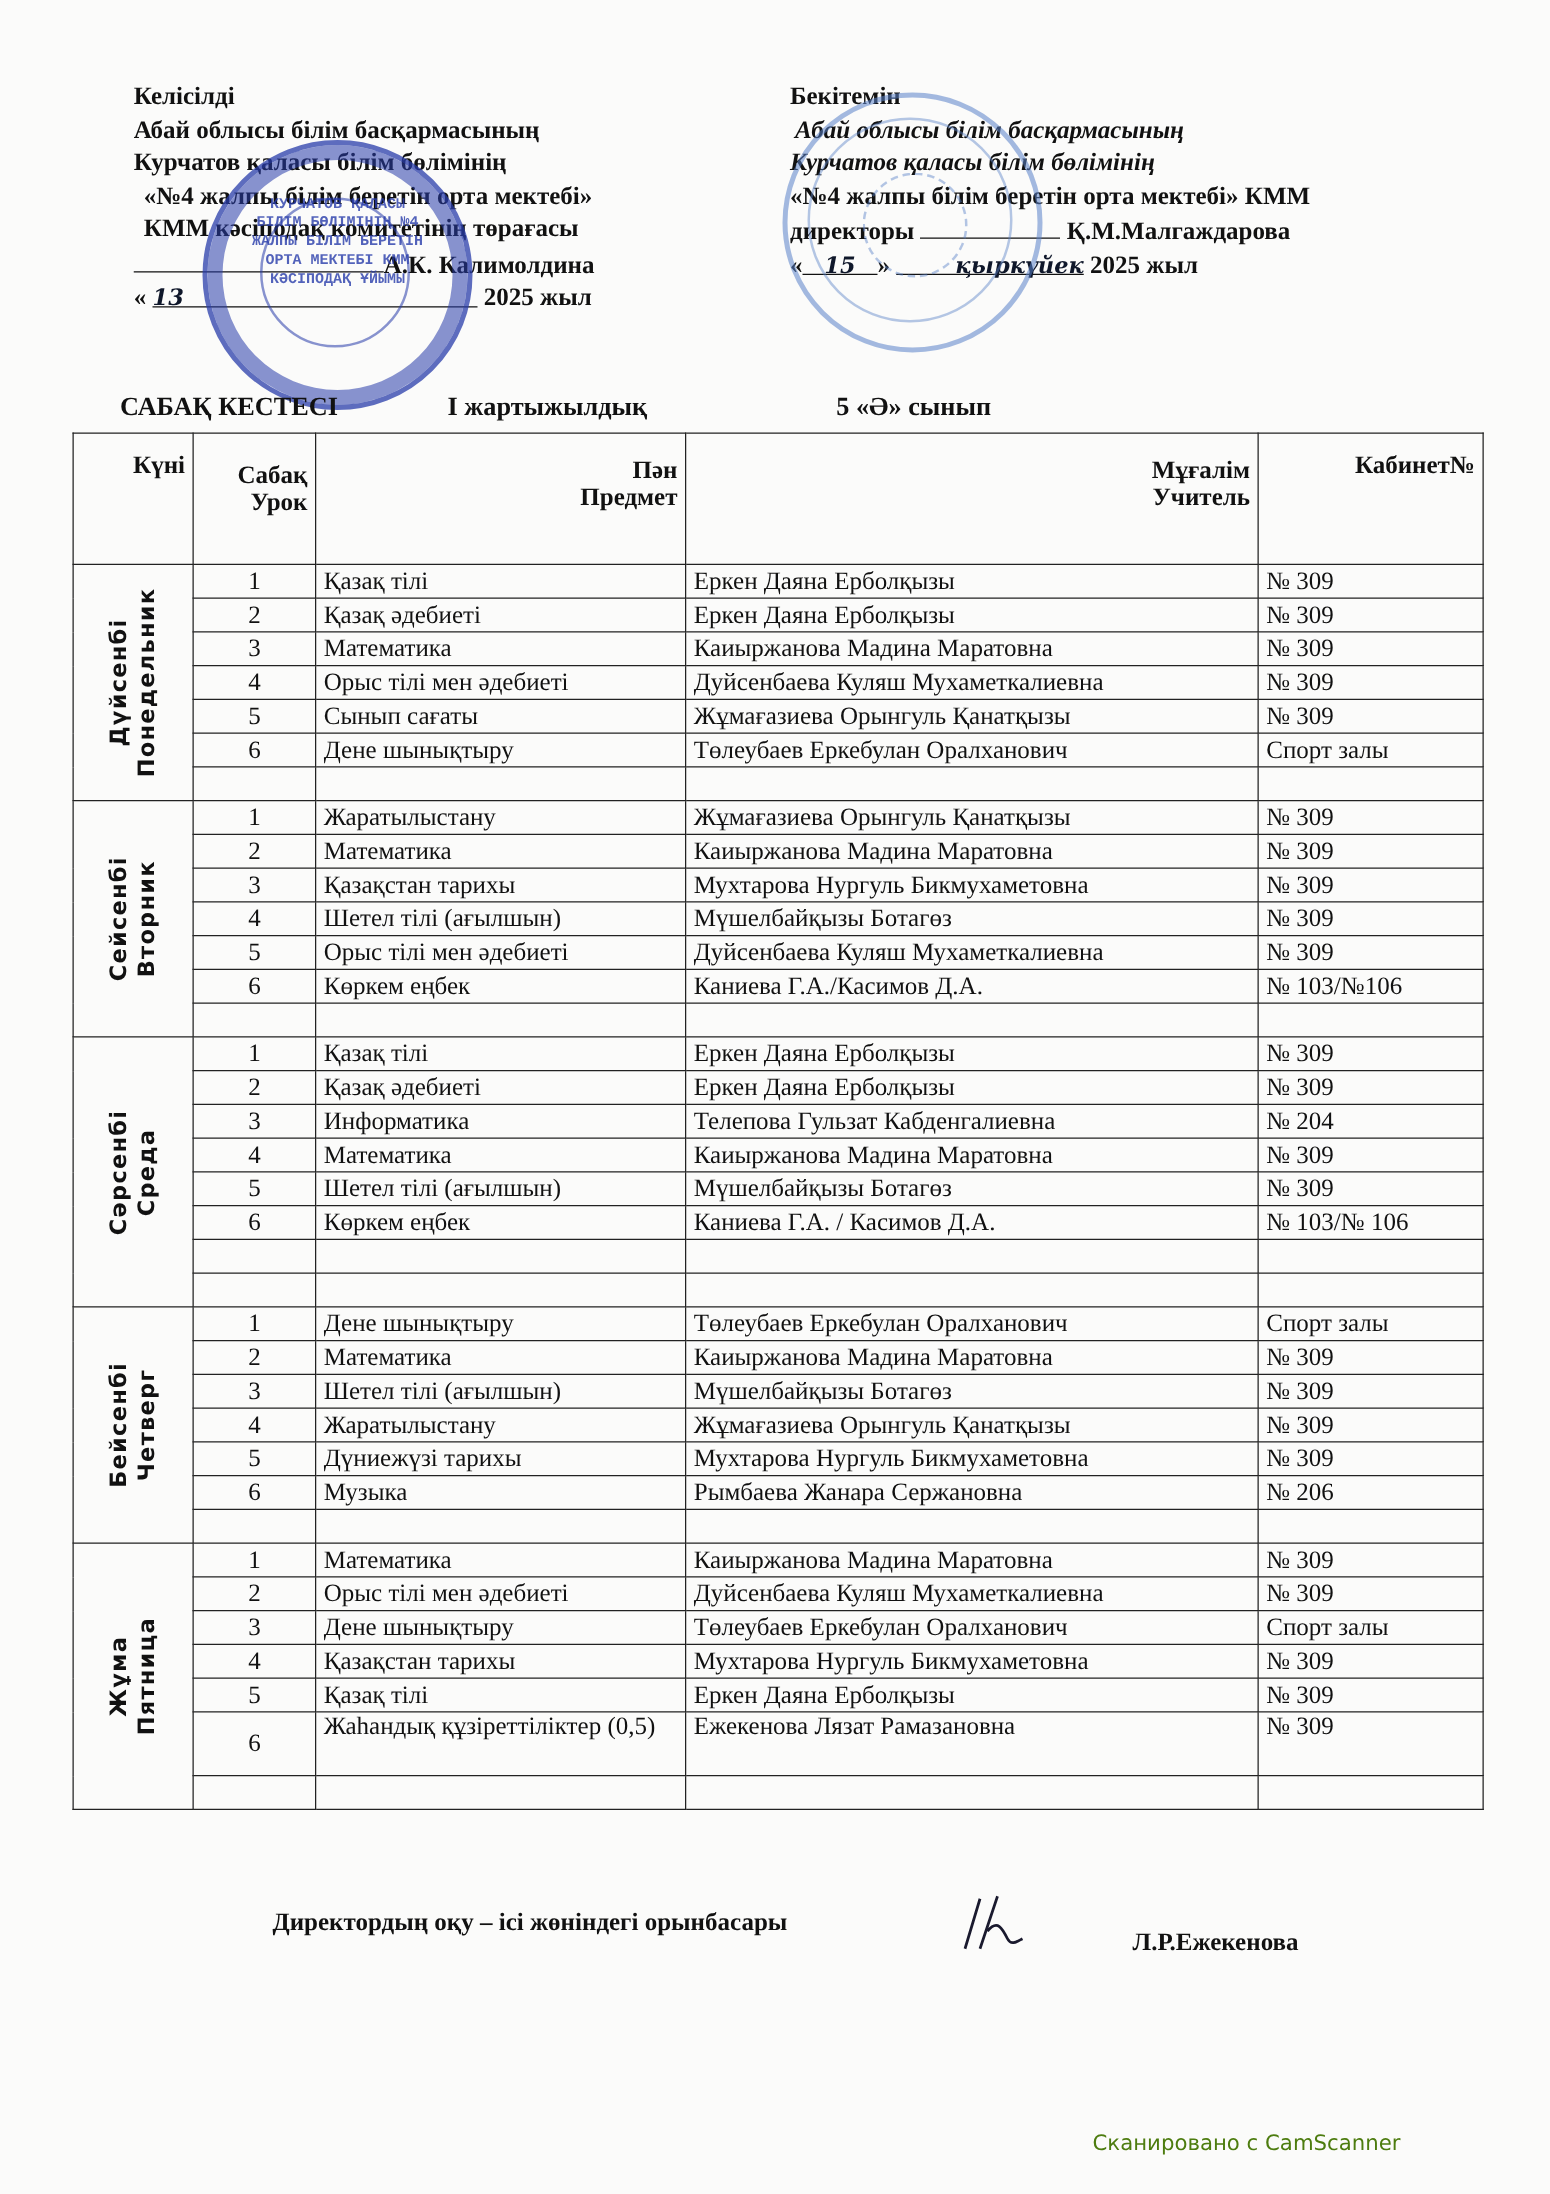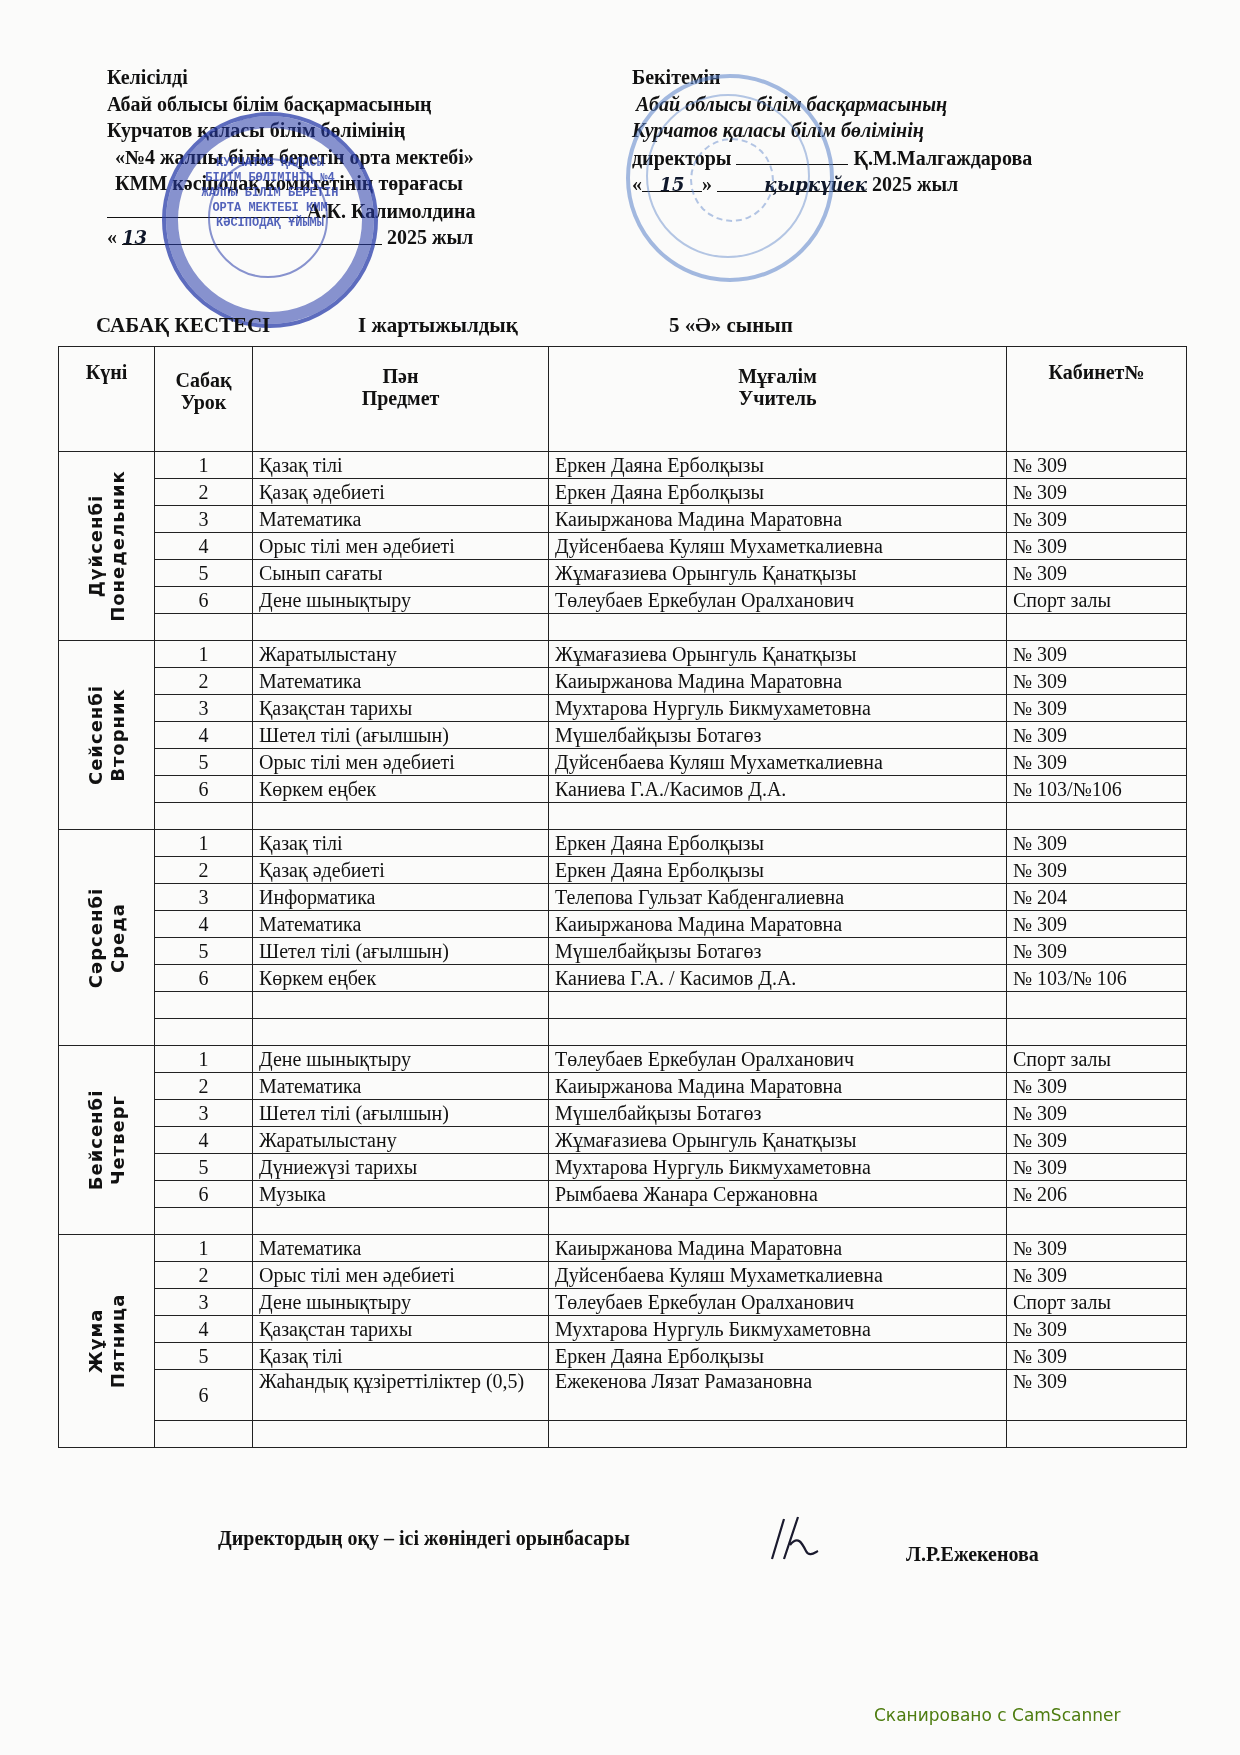--- a/index.html
+++ b/index.html
@@ -20,21 +20,21 @@
   #stamp-right { left: 626px; top: 74px; width: 200px; height: 200px; border: 4px solid rgba(90,130,200,0.55); }
   #stamp-right .inner { position:absolute; left: 16px; top: 16px; width: 160px; height: 160px; border-radius:50%; border: 2px solid rgba(90,130,200,0.45); }
   #stamp-right .emblem { position:absolute; left: 60px; top: 60px; width: 80px; height: 80px; border-radius:50%; border: 2px dashed rgba(90,130,200,0.45); }
 
   .title-row { position: absolute; top: 313px; left: 96px; font-weight: bold; font-size: 21px; white-space: nowrap; }
   .title-row span { position: absolute; top: 0; }
   #t1 { left: 0; } #t2 { left: 262px; } #t3 { left: 573px; }
 
   table.sched { position: absolute; left: 58px; top: 346px; width: 1128px; border-collapse: collapse; table-layout: fixed; }
   table.sched td, table.sched th { border: 1.5px solid #222; padding: 0 6px; font-size: 20px; font-weight: normal; vertical-align: middle; height: 26px; line-height: 22px; }
-  table.sched th { font-weight: bold; height: 82px; vertical-align: top; padding-top: 14px; text-align: center; }
+  table.sched th { font-weight: bold; height: 82px; vertical-align: top; padding-top: 14px; text-align: right; }
   th.c-day { text-align: left; padding-top: 8px; }
   th.c-cab { text-align: center; padding-top: 14px; margin-left: 16px; }
   col.c1 { width: 96px; } col.c2 { width: 98px; } col.c3 { width: 296px; } col.c4 { width: 458px; } col.c5 { width: 180px; }
   td.num { text-align: center; }
   td.day { position: relative; padding: 0; }
   .day-label { position: absolute; left: 50%; top: 50%; transform: translate(-50%,-50%) rotate(-90deg); white-space: nowrap; text-align: center; font-family: "DejaVu Sans", sans-serif; font-weight: bold; font-size: 18px; line-height: 22px; letter-spacing: 1px; }
   td.blank { height: 26px; }
   tr.tall td { height: 50px; vertical-align: top; }
   tr.tall td.num { vertical-align: middle; }
 
@@ -59,20 +59,21 @@
     <span>«</span>
     <span class="sig-blank" style="width:260px"><span class="hand">13</span></span>
     <span>2025 жыл</span>
   </div>
 </div>
 
 <div id="approved" class="approval">
   <div class="line">Бекітемін</div>
   <div class="line" style="padding-left:4px; font-style:italic">Абай облысы білім басқармасының</div>
   <div class="line" style="font-style:italic">Курчатов қаласы білім бөлімінің</div>
+  <div class="line">«№4 жалпы білім беретін орта мектебі» КММ</div>
   <div class="line">
     <span>директоры</span>
     <span class="sig-blank" style="width:112px"></span>
     <span>Қ.М.Малгаждарова</span>
   </div>
   <div class="line">
     <span>«</span><span class="sig-blank" style="width:60px;text-align:center"><span class="hand">15</span></span><span>»</span>
     <span class="sig-blank" style="width:150px;text-align:right"><span class="hand">қыркүйек</span></span>
     <span>2025 жыл</span>
   </div>

